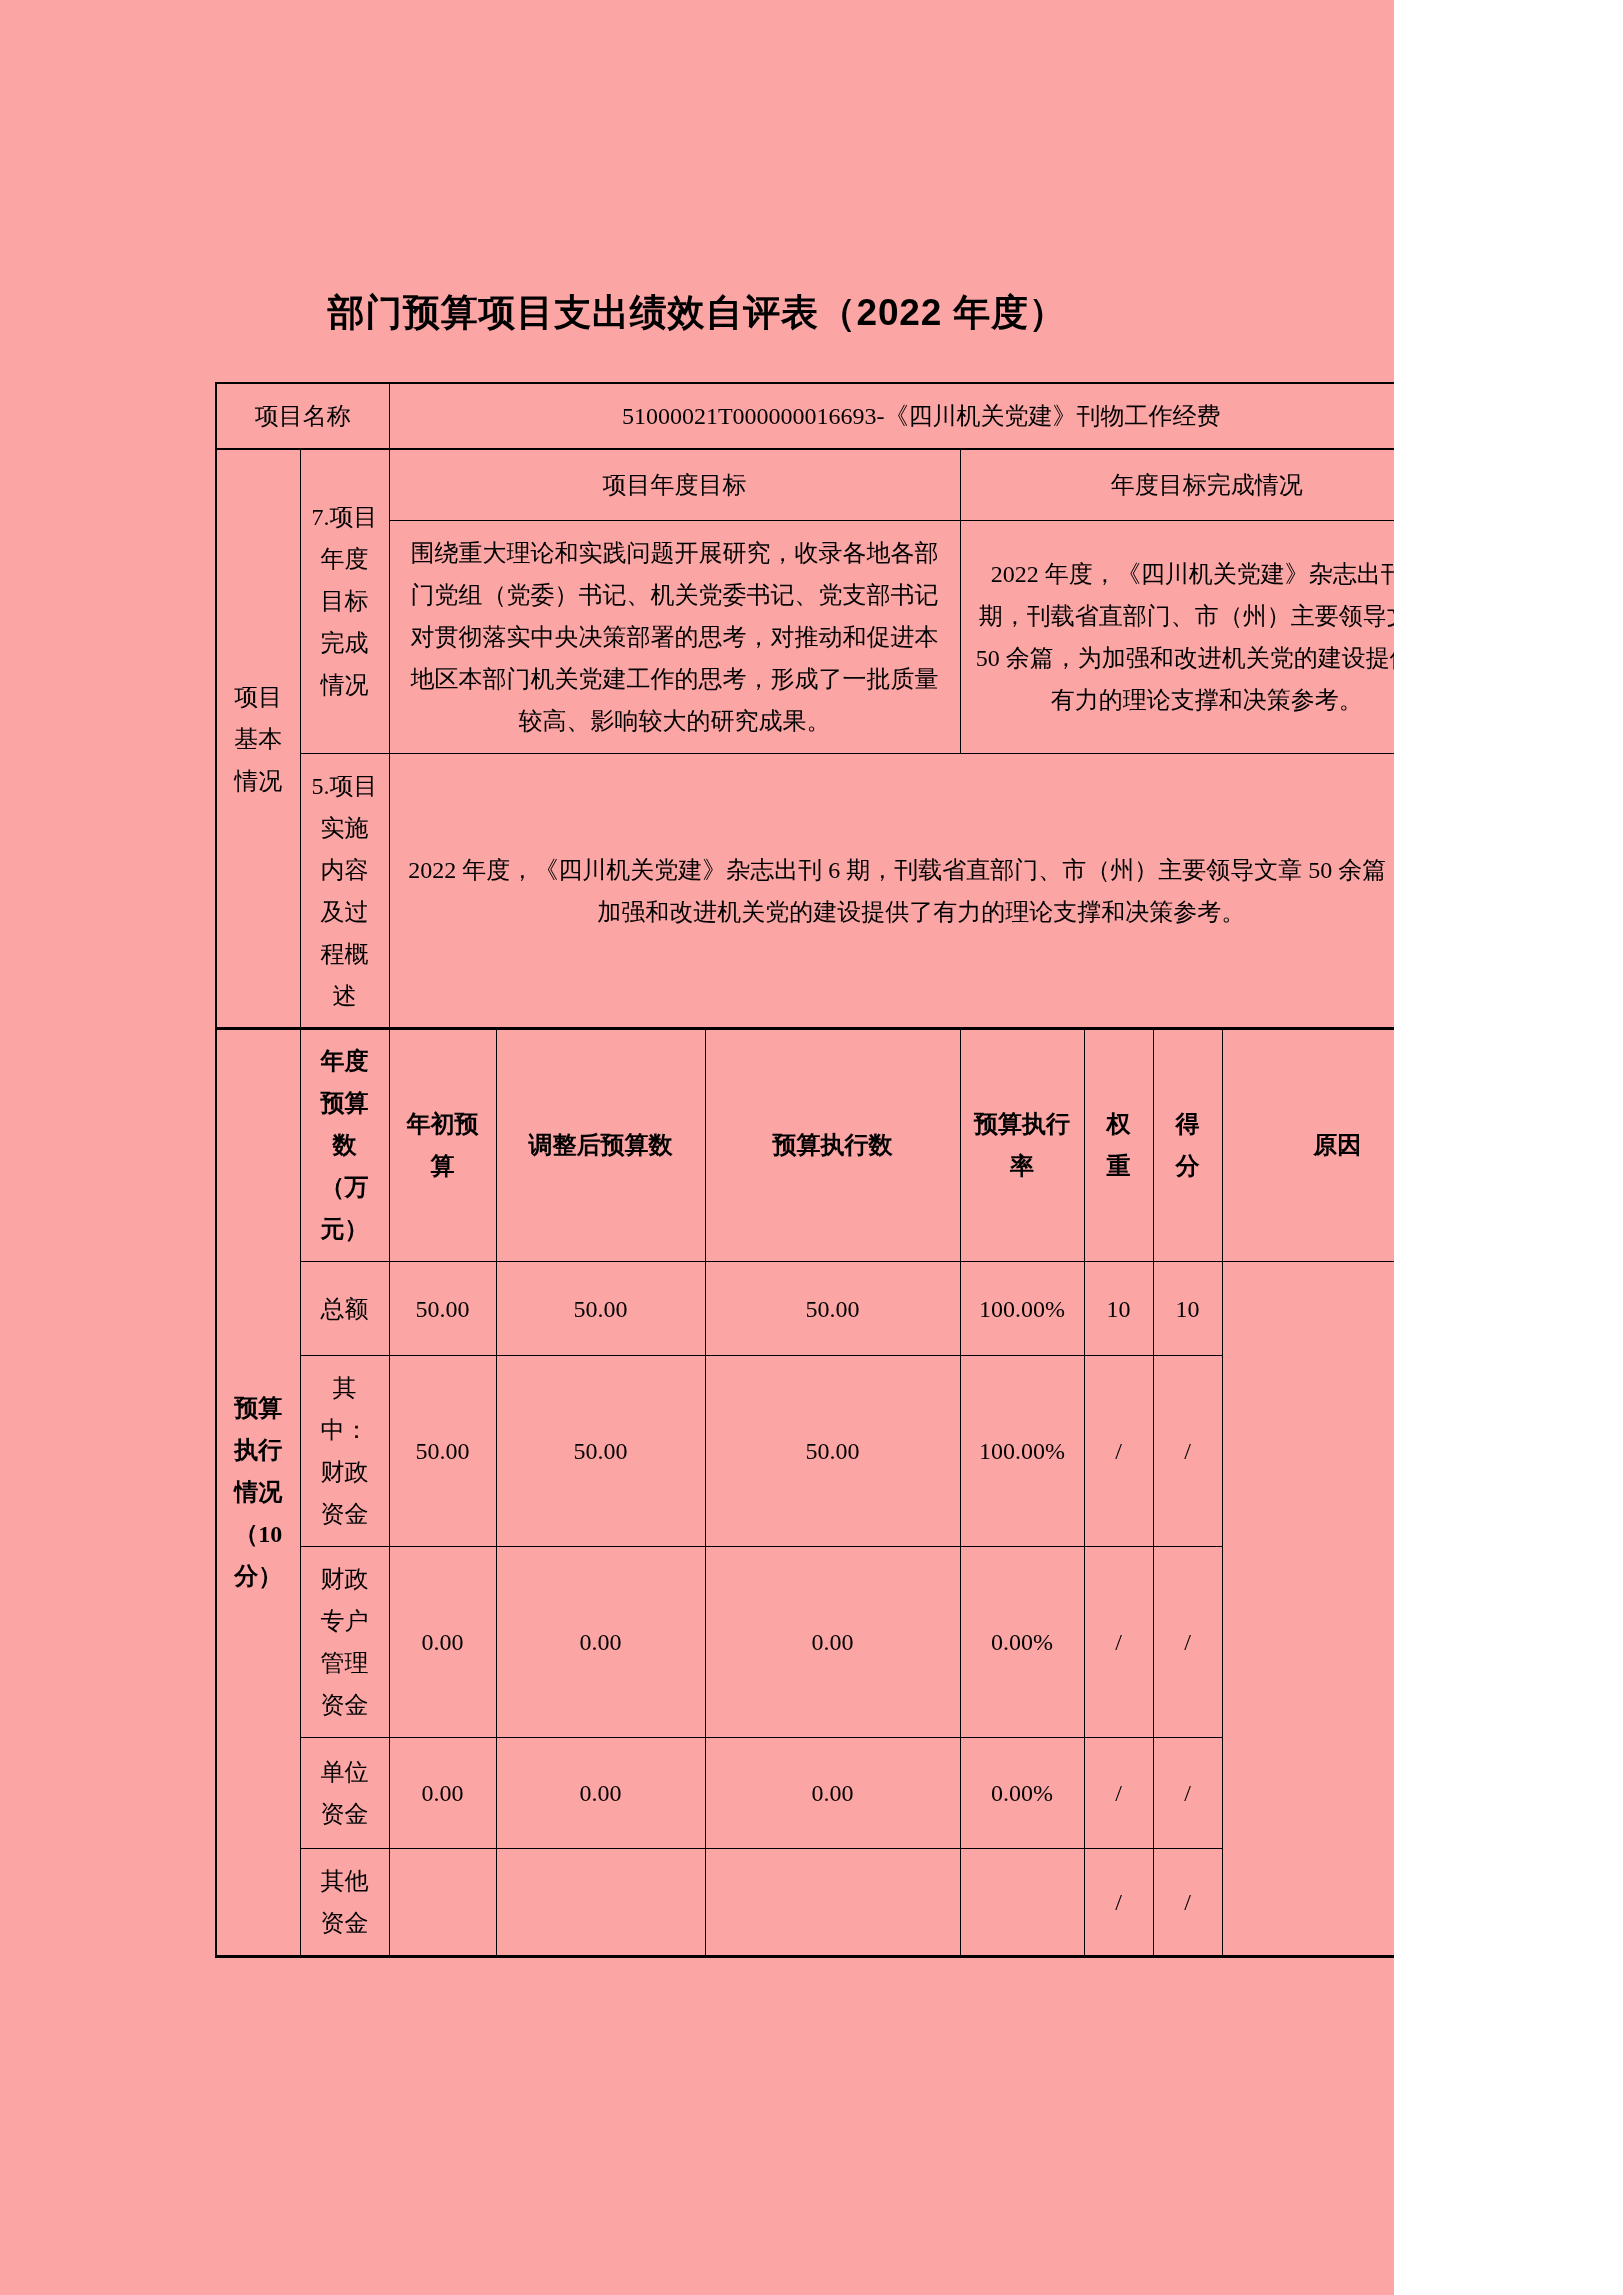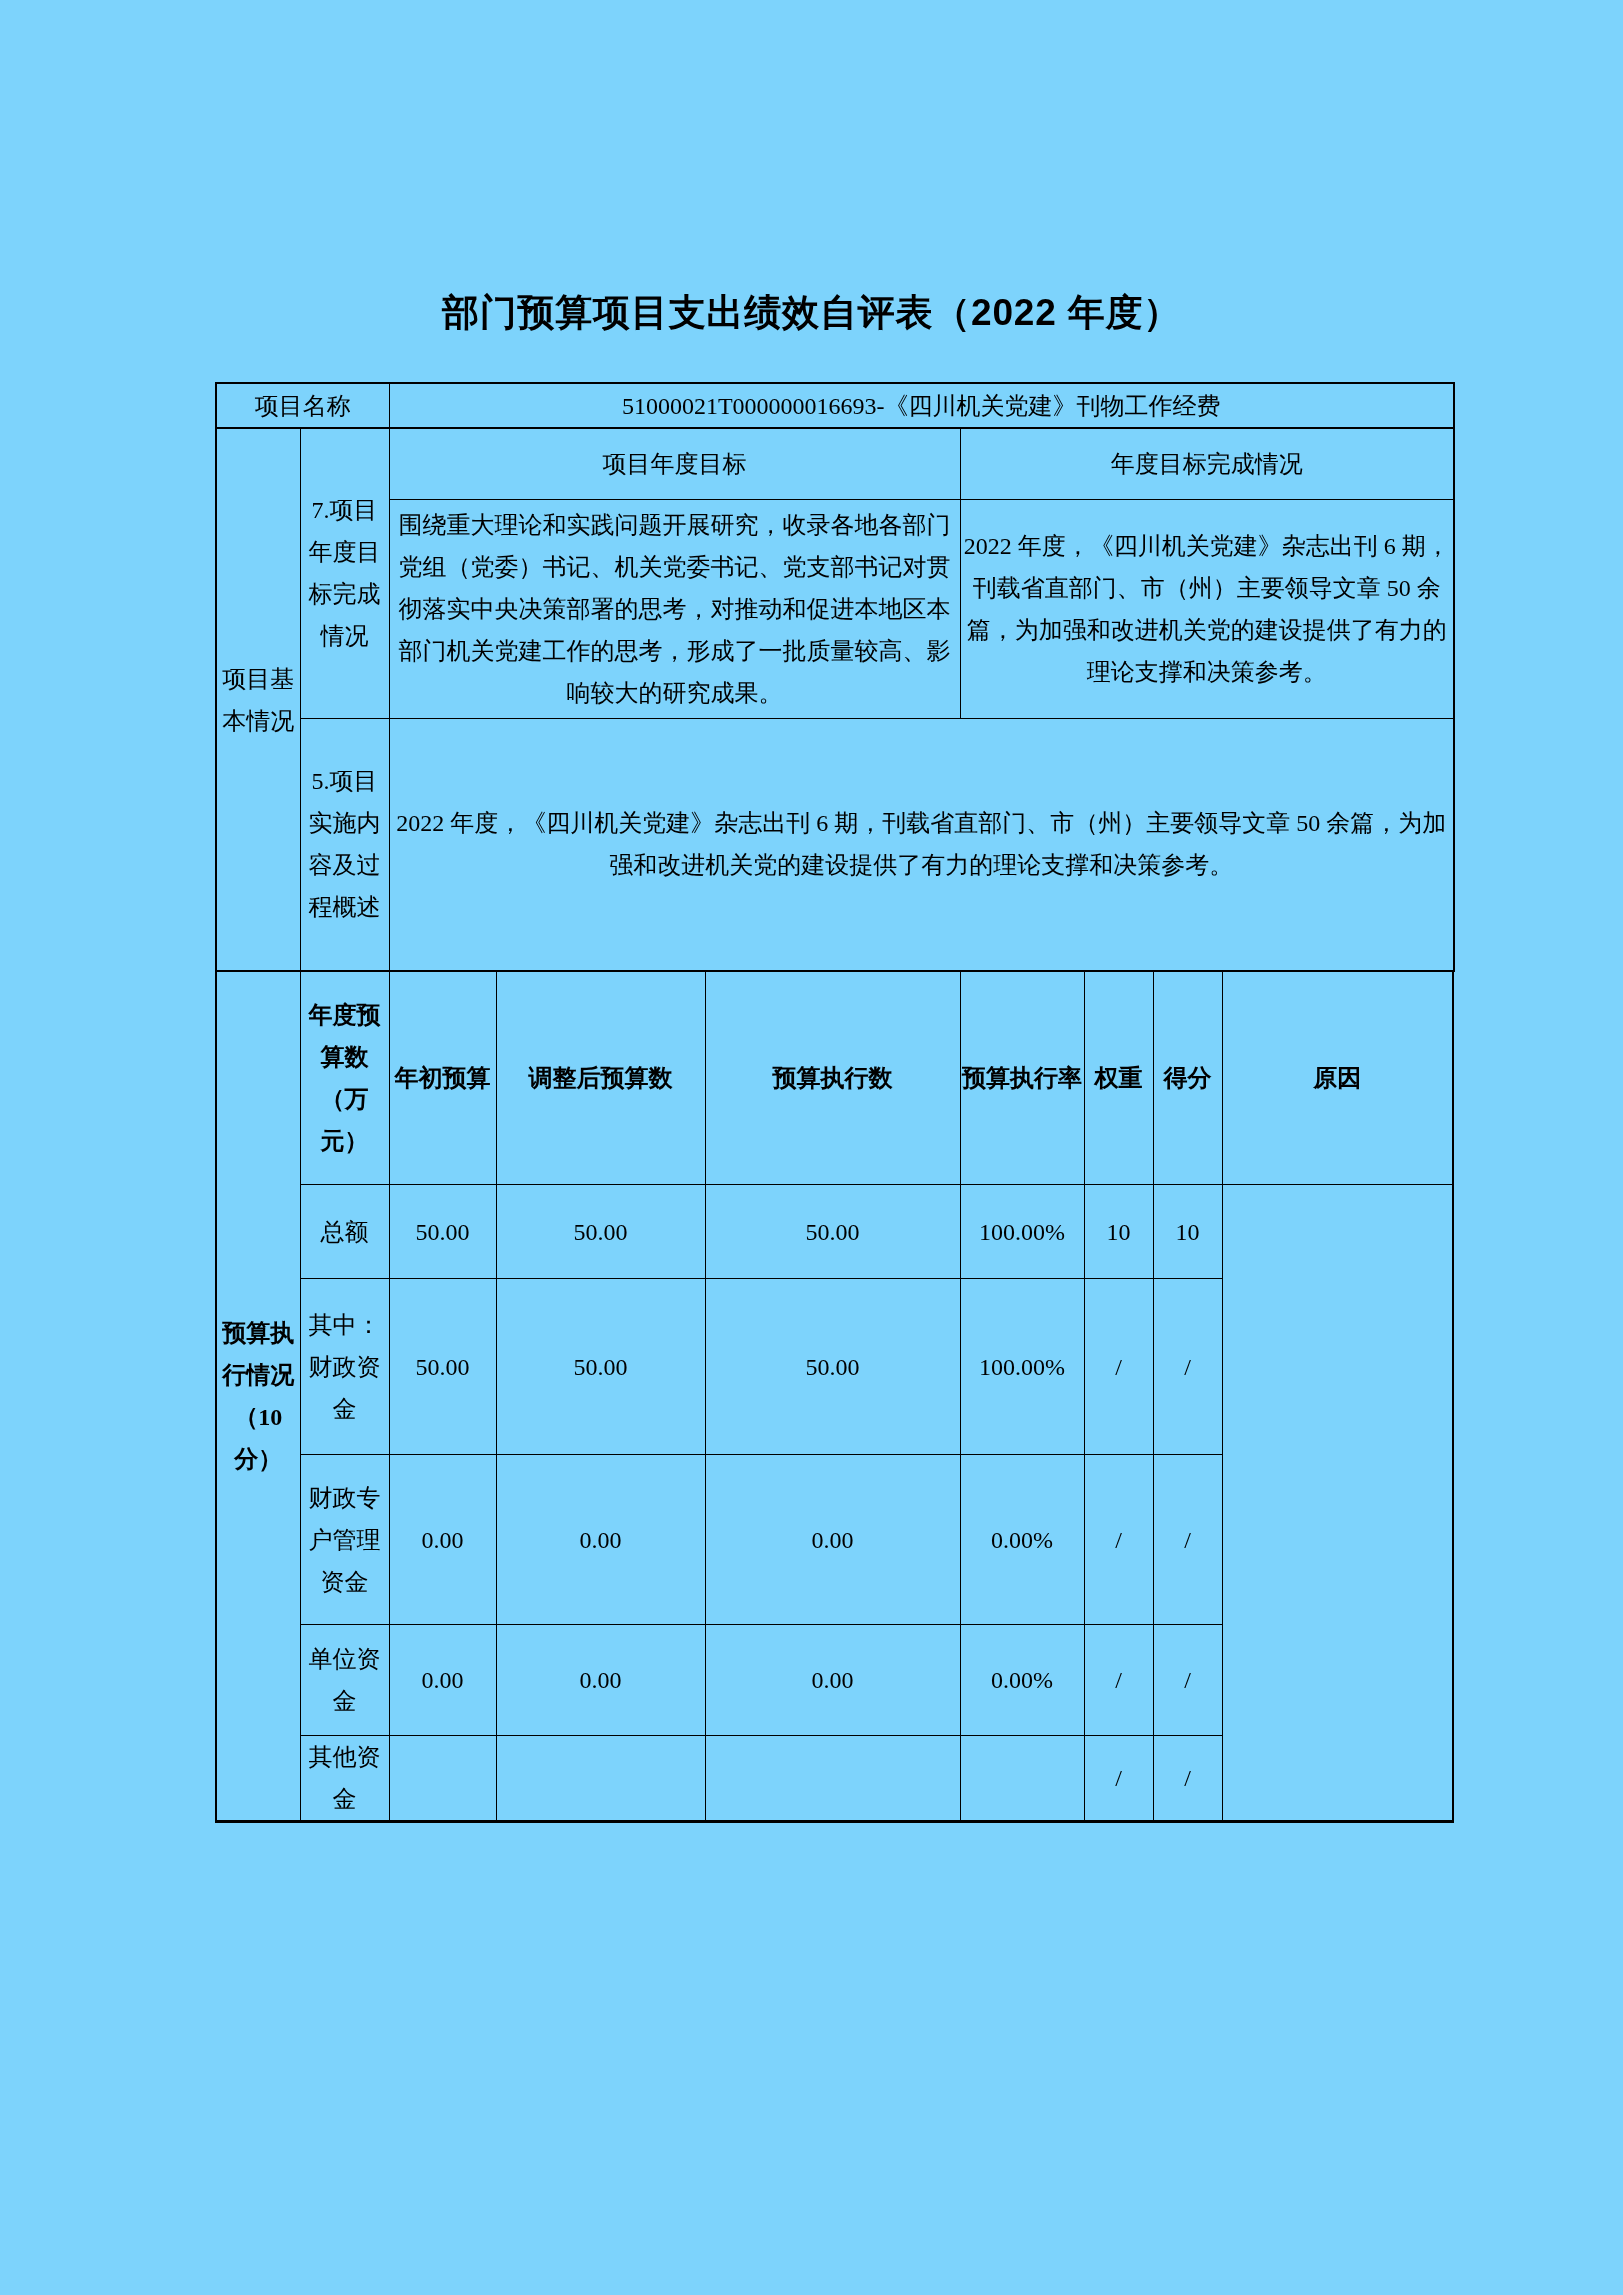--- a/index.html
+++ b/index.html
@@ -1,38 +1,38 @@
 <!DOCTYPE html>
 <html lang="zh" style="font-size:13px"><head>
 <meta charset="utf-8">
 <style>
   html,body{margin:0;padding:0;}
   body{
     width:1623px;height:2295px;background:#ffffff;position:relative;
     font-family:"Liberation Serif","DejaVu Serif",serif;color:#000;
     -webkit-font-smoothing:antialiased;
   }
-  .page{width:1623px;height:2295px;position:relative;overflow:hidden;background:#7dd3fc;}
+  .page{width:1394px;height:2295px;position:relative;overflow:hidden;background:#fca5a5;}
 
   .doc-title{
     margin-top:291px;text-align:center;
     font-family:"Liberation Sans","DejaVu Sans",sans-serif;
     font-weight:900;font-size:37px;letter-spacing:0.8px;line-height:1.2;
   }
 
   .tables{width:1238px;margin:47px 0 0 215px;}
 
   table.doc{
     border-collapse:collapse;table-layout:fixed;width:1238px;
     border:2.4px solid #000;font-size:24px;
   }
   table.doc + table.doc{margin-top:-2.4px;}
   table.doc td{
     border:1.6px solid #000;vertical-align:middle;text-align:center;
-    line-height:1.75;padding:0;overflow:hidden;word-wrap:break-word;
+    line-height:1.75;padding:11px;overflow:hidden;word-wrap:break-word;
   }
 
   
   .rA1{height:45px;}  .rA2{height:128px;}
   .rB1{height:71px;}  .rB2{height:219px;} .rB3{height:253px;}
   .rC0{height:214px;} .rC1{height:94px;} .rC2{height:176px;}
   .rC3{height:170px;} .rC4{height:111px;} .rC5{height:85px;}
 
   
   .rA1 td{border-bottom:2.4px solid #000;}

